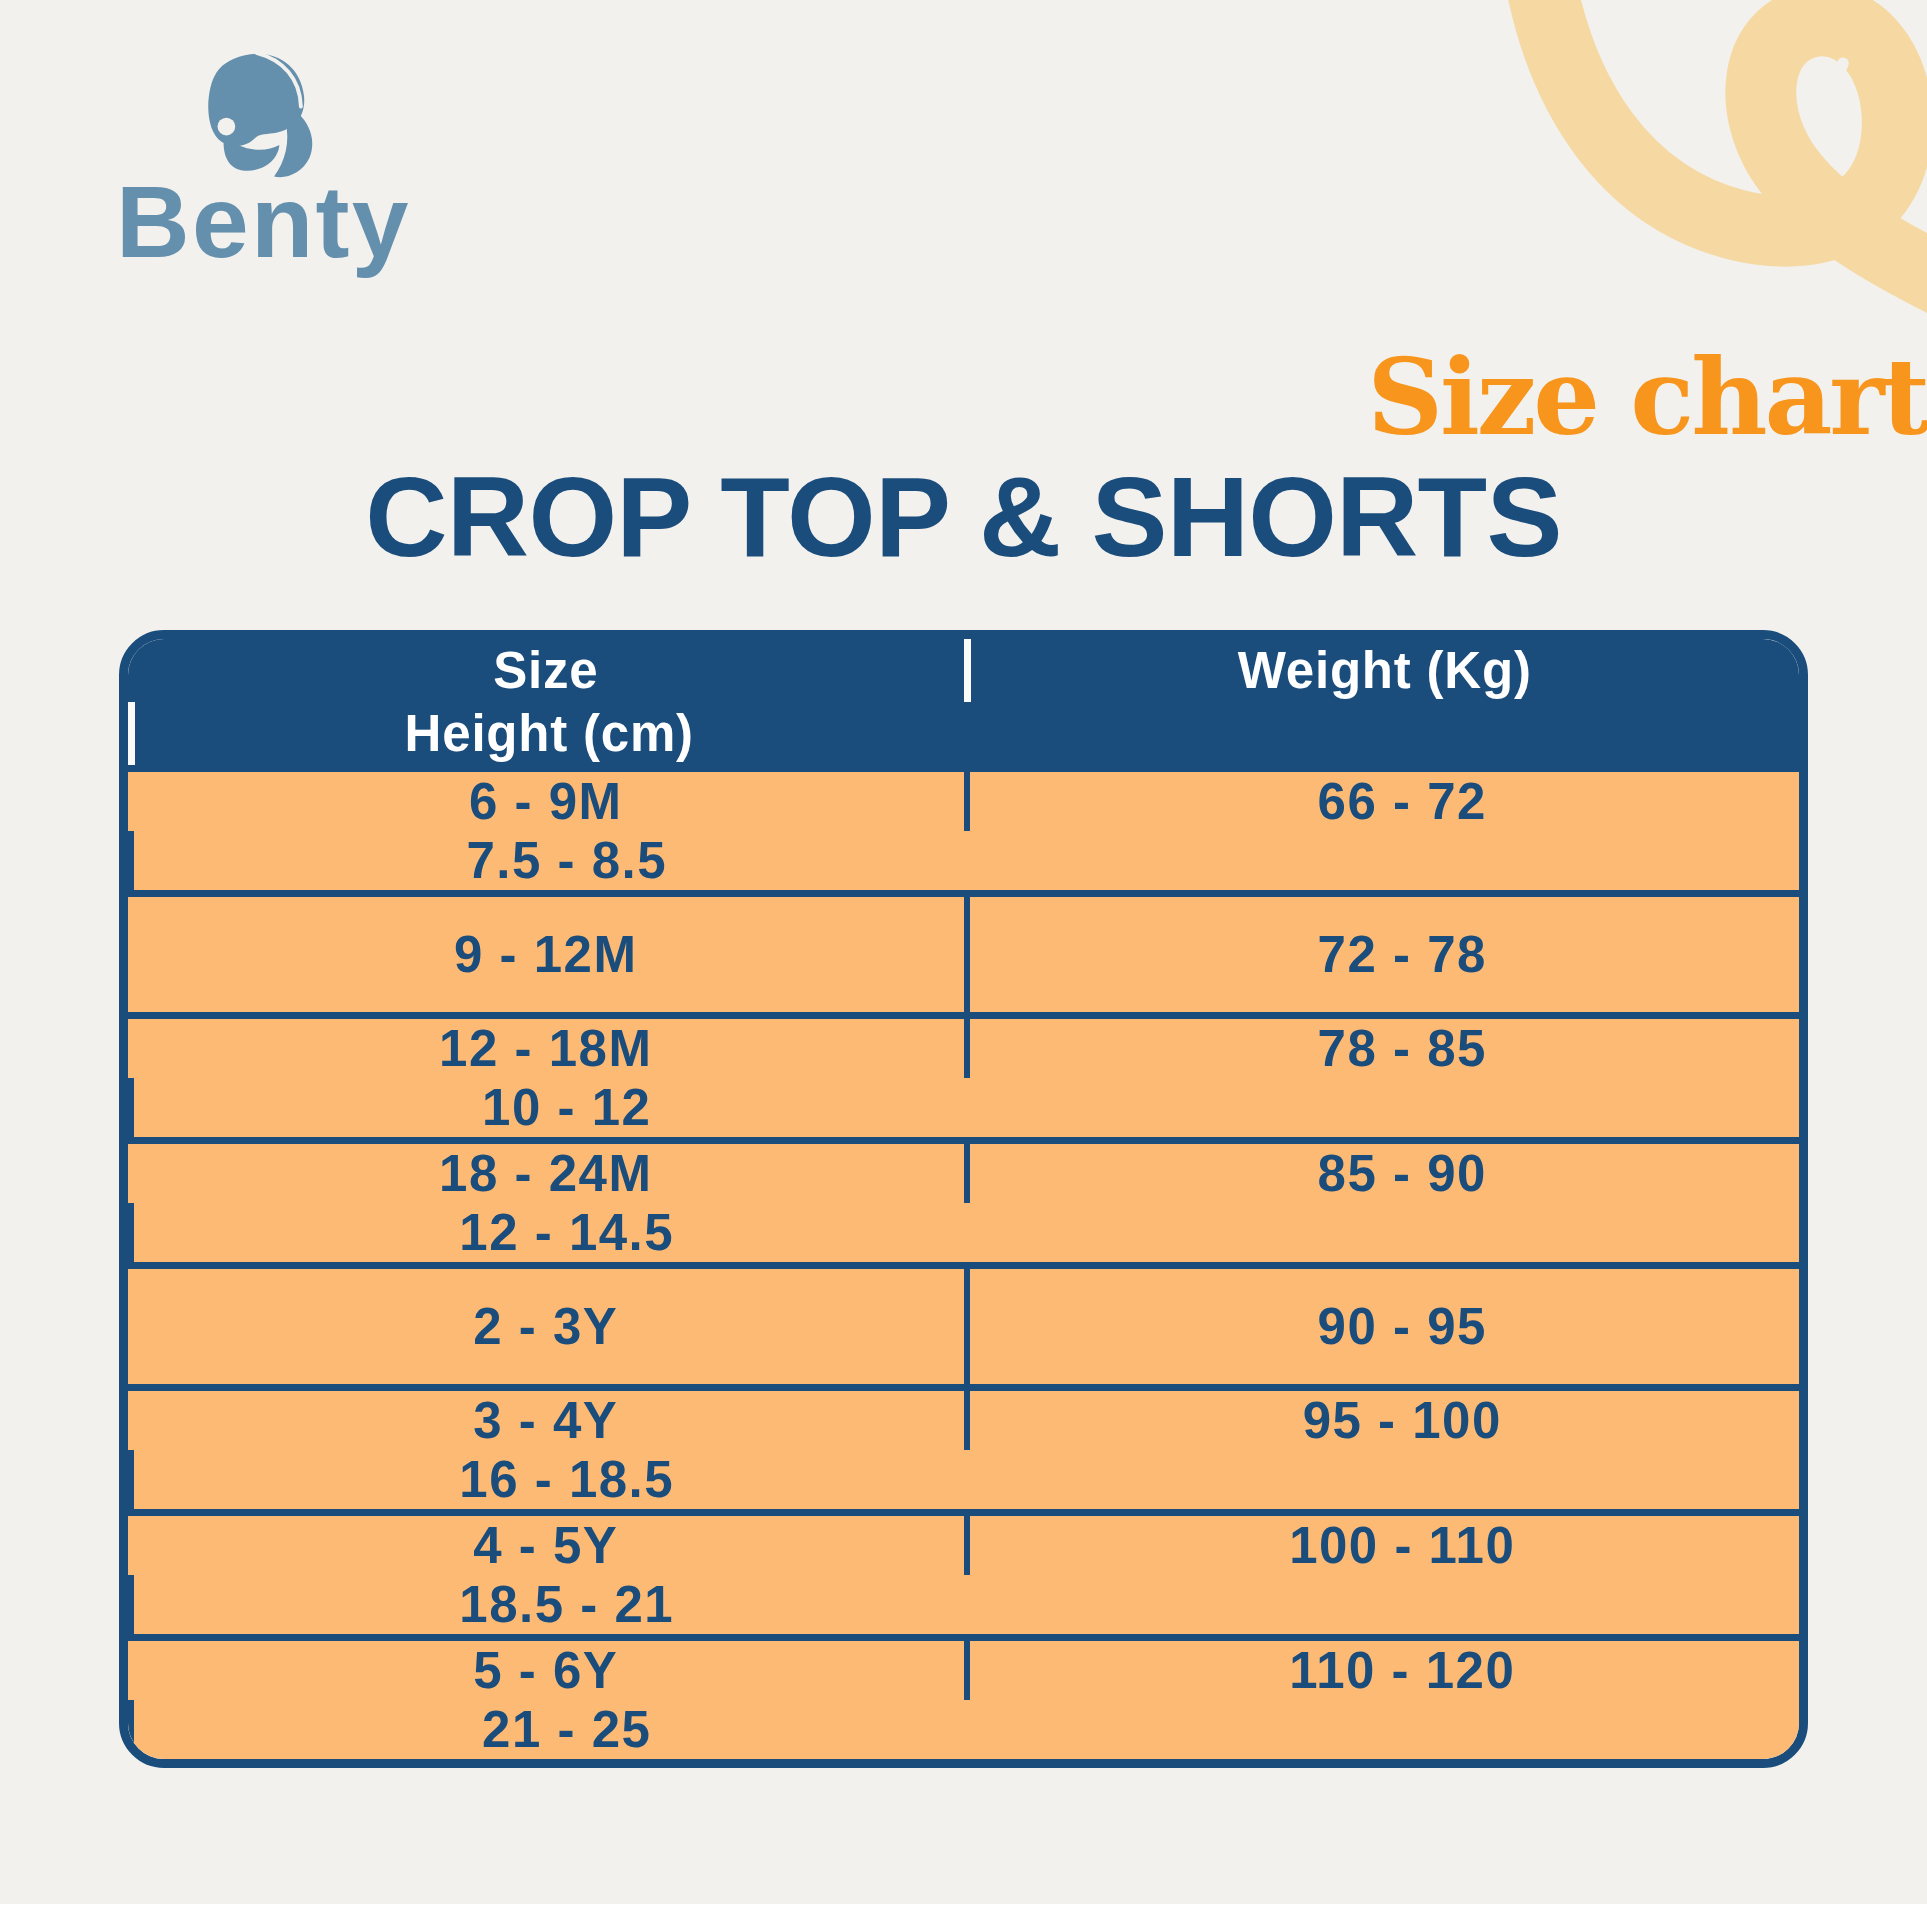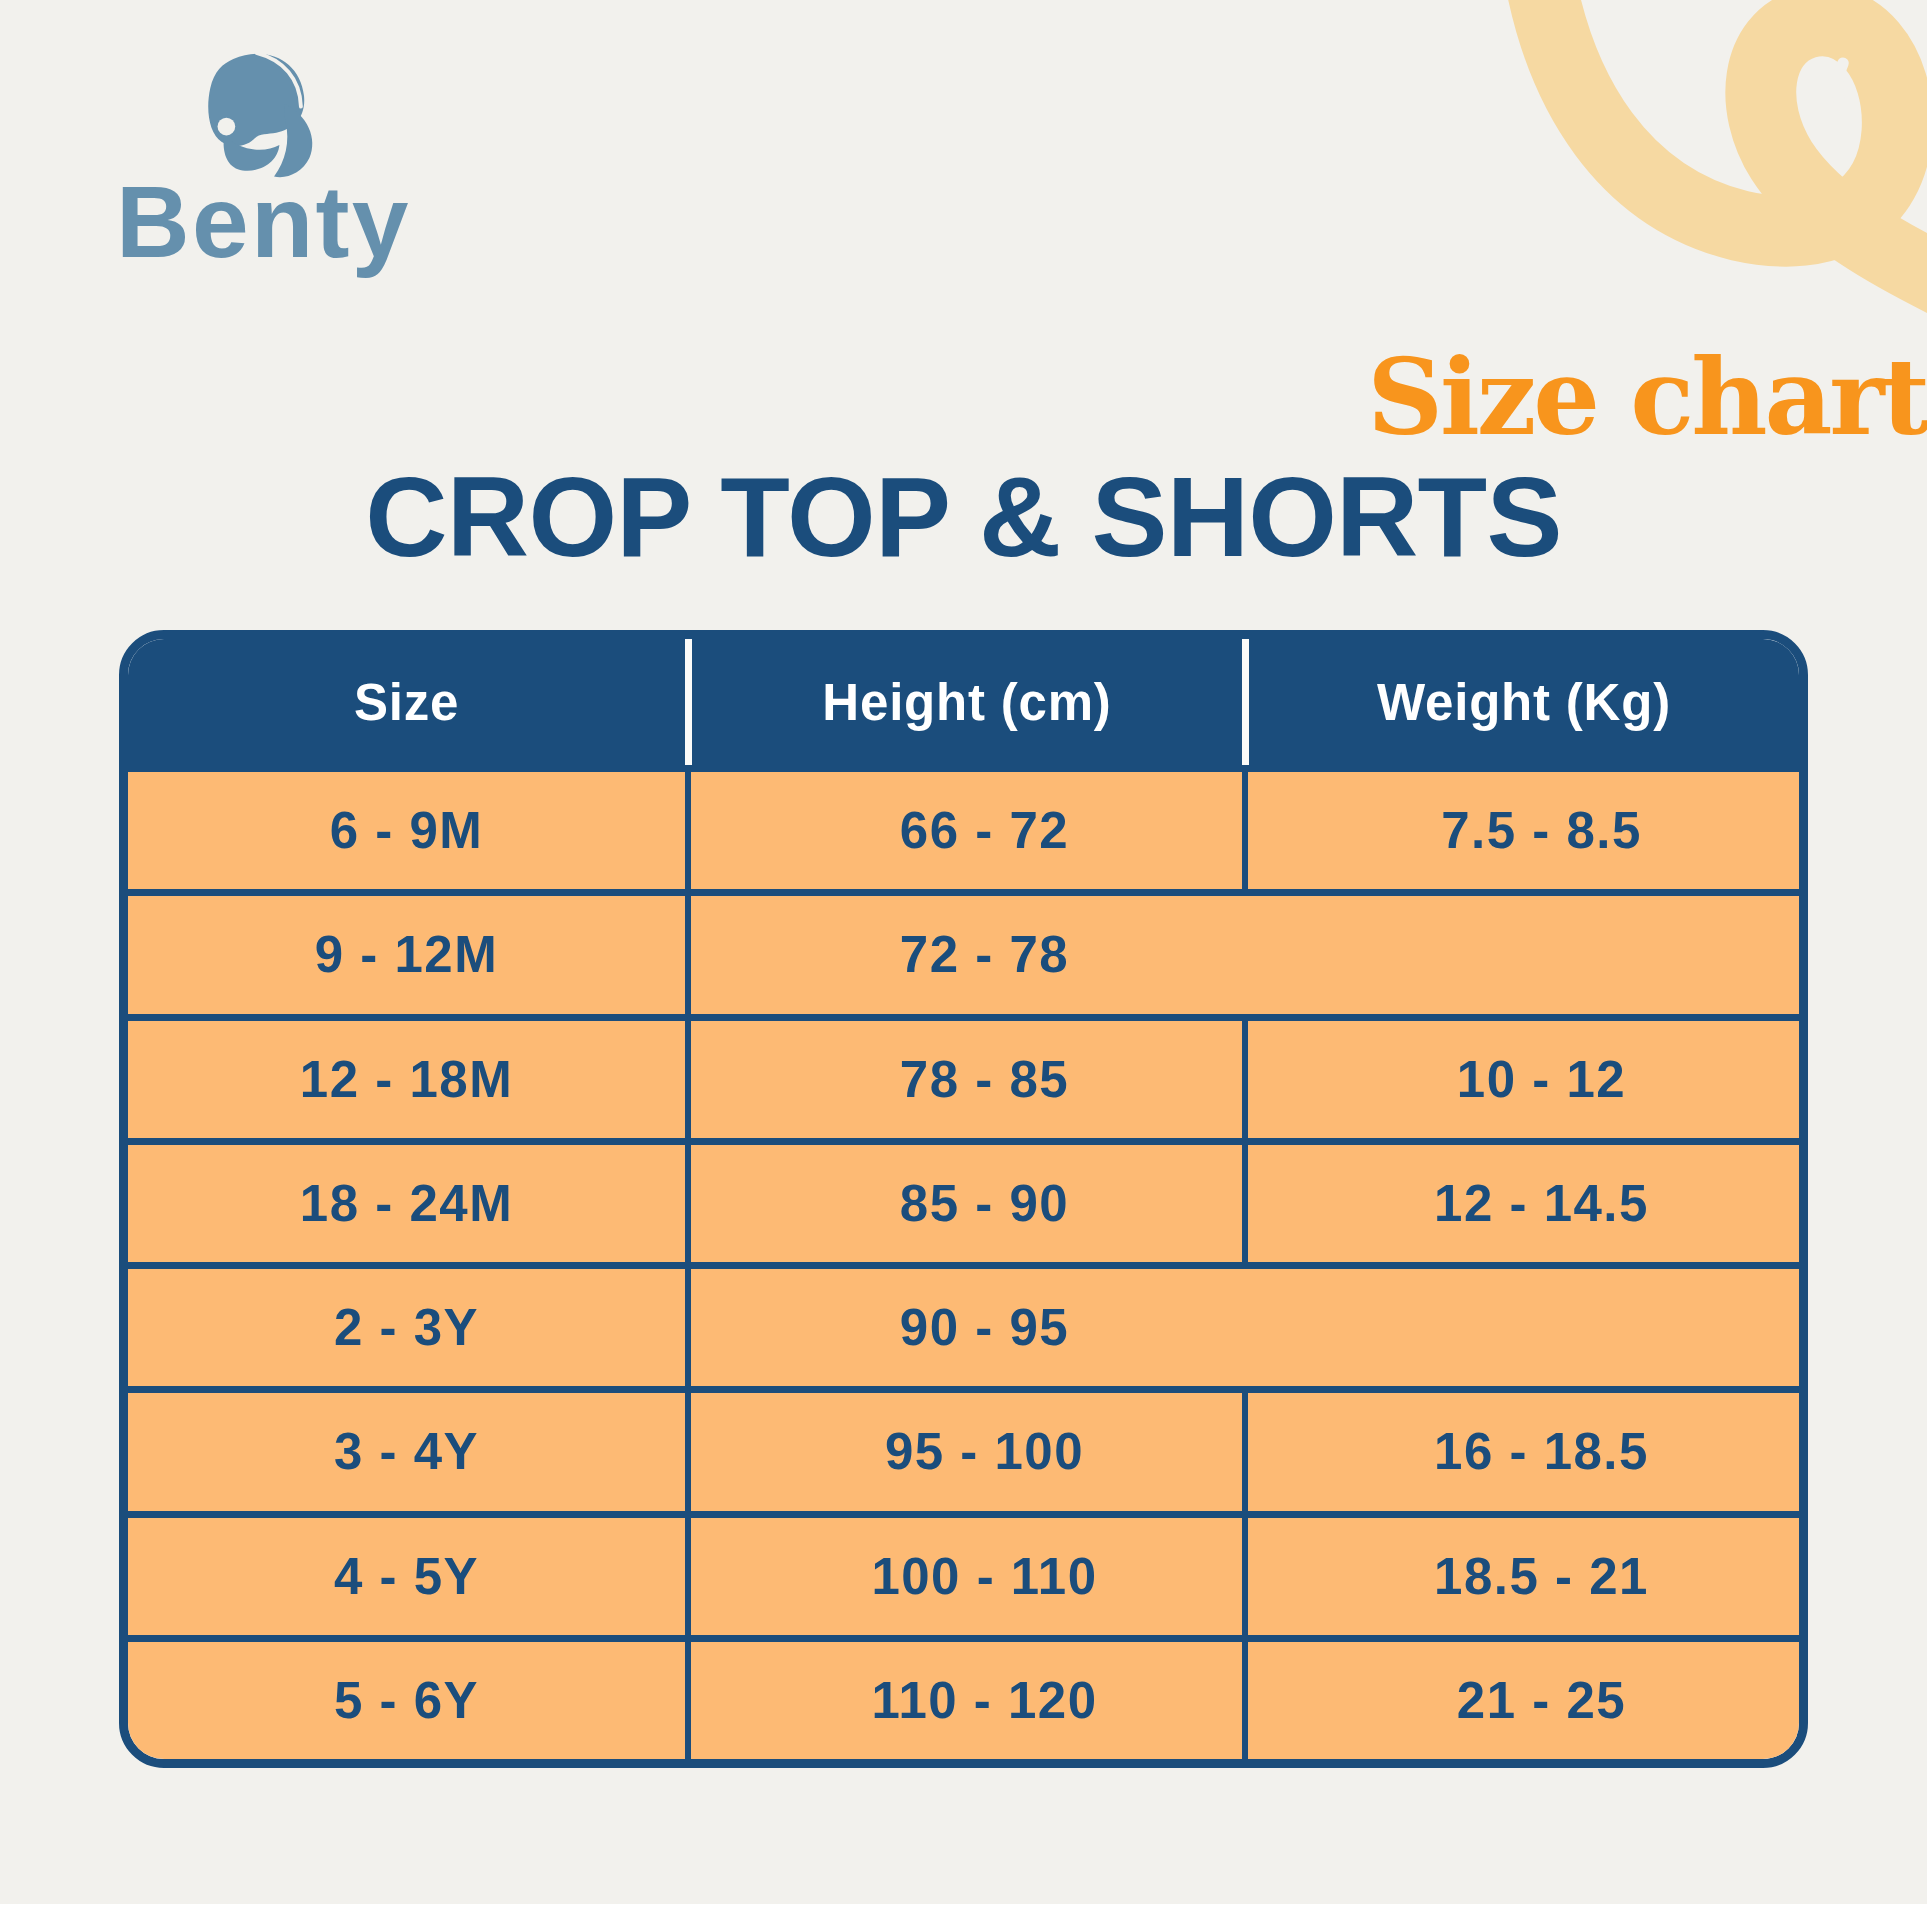--- a/index.html
+++ b/index.html
@@ -65,21 +65,21 @@
     box-sizing:border-box;
     border:9.2px solid #1B4D7C;
     border-radius:45px;
     overflow:hidden;
     background:#FBFBF9;
     display:grid;
     grid-template-rows:126px repeat(8, 1fr);
   }
   .tr{
     display:grid;
-    grid-template-columns:1fr 1fr 1fr;
+    grid-template-columns:1fr 1fr;
   }
   .thead{
     background:#1B4D7C;
   }
   .th{
     display:flex;
     align-items:center;
     justify-content:center;
     color:#FFFFFF;
     font-size:51px;
@@ -137,22 +137,22 @@
     <div class="brand-name">Benty</div>
   </div>
 
   <div class="script-title">Size chart</div>
 
   <div class="main-title">CROP TOP &amp; SHORTS</div>
 
   <div class="size-table">
     <div class="tr thead">
       <div class="th">Size</div>
+      <div class="th sep">Weight (Kg)</div>
       <div class="th sep">Height (cm)</div>
-      <div class="th sep">Weight (Kg)</div>
     </div>
 
     <div class="tr trow">
       <div class="td">6 - 9M</div>
       <div class="td sepb">66 - 72</div>
       <div class="td sepb">7.5 - 8.5</div>
     </div>
     <div class="tr trow">
       <div class="td">9 - 12M</div>
       <div class="td sepb">72 - 78</div>

